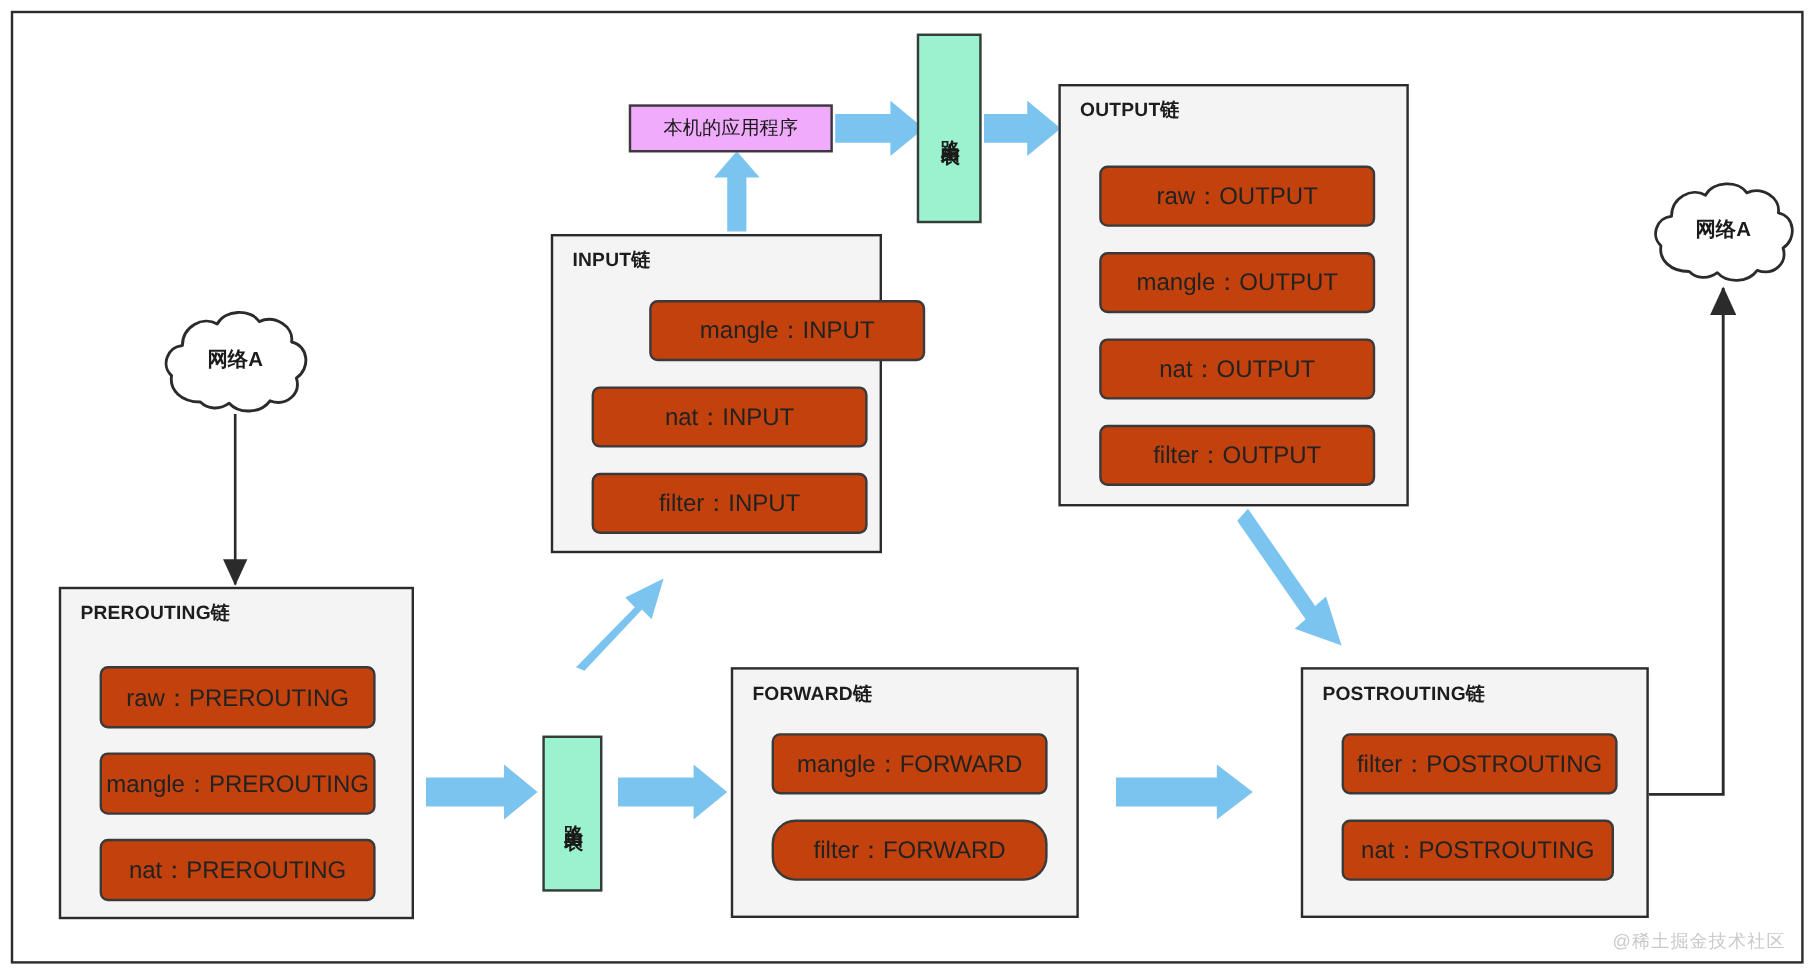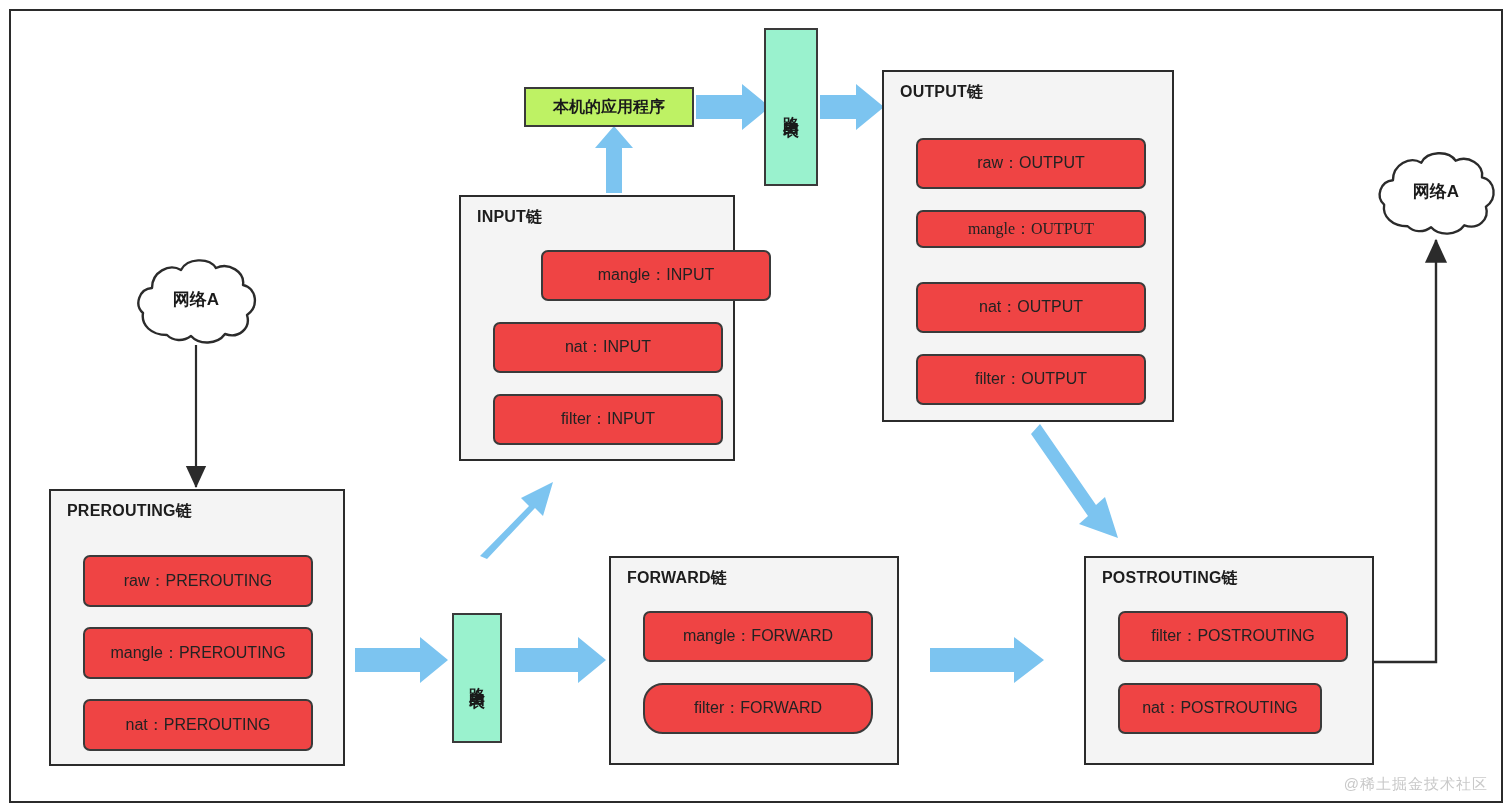--- a/index.html
+++ b/index.html
@@ -28,33 +28,33 @@
     border:2.5px solid #2b2b2b;
   }
   .chain-title{
     position:absolute; left:16px; top:10px;
     font-size:16px; font-weight:700; color:#1d1d1d;
     letter-spacing:.2px; white-space:nowrap;
   }
   
   .rule{
     position:absolute;
-    background:#ef4444;
+    background:#c2410c;
     border:2px solid #3a3a3a;
     border-radius:7px;
     display:flex; align-items:center; justify-content:center;
-    font-size:16px; color:#222; white-space:nowrap;
+    font-size:20px; color:#222; white-space:nowrap;
   }
   
   .appbox{
     position:absolute;
-    background:#bef264;
+    background:#f0abfc;
     border:2.5px solid #3a3a3a;
     display:flex; align-items:center; justify-content:center;
-    font-size:16px; font-weight:700; color:#1a1a1a;
+    font-size:16px; font-weight:400; color:#1a1a1a;
     white-space:nowrap;
   }
   
   .routetable{
     position:absolute;
     background:#9af2ce;
     border:2.5px solid #3a3a3a;
     display:flex; align-items:center; justify-content:center;
   }
   .routetable span{
@@ -151,32 +151,32 @@
   <div class="chain" style="left:459px; top:195px; width:276px; height:266px;padding-left:40px;">
     <div class="chain-title">INPUT链</div>
     <div class="rule" style="left:32px; top:53px; width:230px; height:51px;margin-left:48px;">mangle：INPUT</div>
     <div class="rule" style="left:32px; top:125px; width:230px; height:51px;">nat：INPUT</div>
     <div class="rule" style="left:32px; top:197px; width:230px; height:51px;">filter：INPUT</div>
   </div>
 
   <div class="chain" style="left:882px; top:70px; width:292px; height:352px;">
     <div class="chain-title">OUTPUT链</div>
     <div class="rule" style="left:32px; top:66px; width:230px; height:51px;">raw：OUTPUT</div>
-    <div class="rule" style="left:32px; top:138px; width:230px; height:38px;font-family:Liberation Serif, serif;">mangle：OUTPUT</div>
+    <div class="rule" style="left:32px; top:138px; width:230px; height:51px;">mangle：OUTPUT</div>
     <div class="rule" style="left:32px; top:210px; width:230px; height:51px;">nat：OUTPUT</div>
     <div class="rule" style="left:32px; top:282px; width:230px; height:51px;">filter：OUTPUT</div>
   </div>
 
   <div class="chain" style="left:609px; top:556px; width:290px; height:209px;">
     <div class="chain-title">FORWARD链</div>
     <div class="rule" style="left:32px; top:53px; width:230px; height:51px;">mangle：FORWARD</div>
     <div class="rule" style="left:32px; top:125px; width:230px; height:51px;border-radius:20px;">filter：FORWARD</div>
   </div>
 
   <div class="chain" style="left:1084px; top:556px; width:290px; height:209px;">
     <div class="chain-title">POSTROUTING链</div>
     <div class="rule" style="left:32px; top:53px; width:230px; height:51px;">filter：POSTROUTING</div>
-    <div class="rule" style="left:32px; top:125px; width:204px; height:51px;">nat：POSTROUTING</div>
+    <div class="rule" style="left:32px; top:125px; width:227px; height:51px;">nat：POSTROUTING</div>
   </div>
 
   <div class="watermark">@稀土掘金技术社区</div>
 
 </div>
 
 </body></html>

